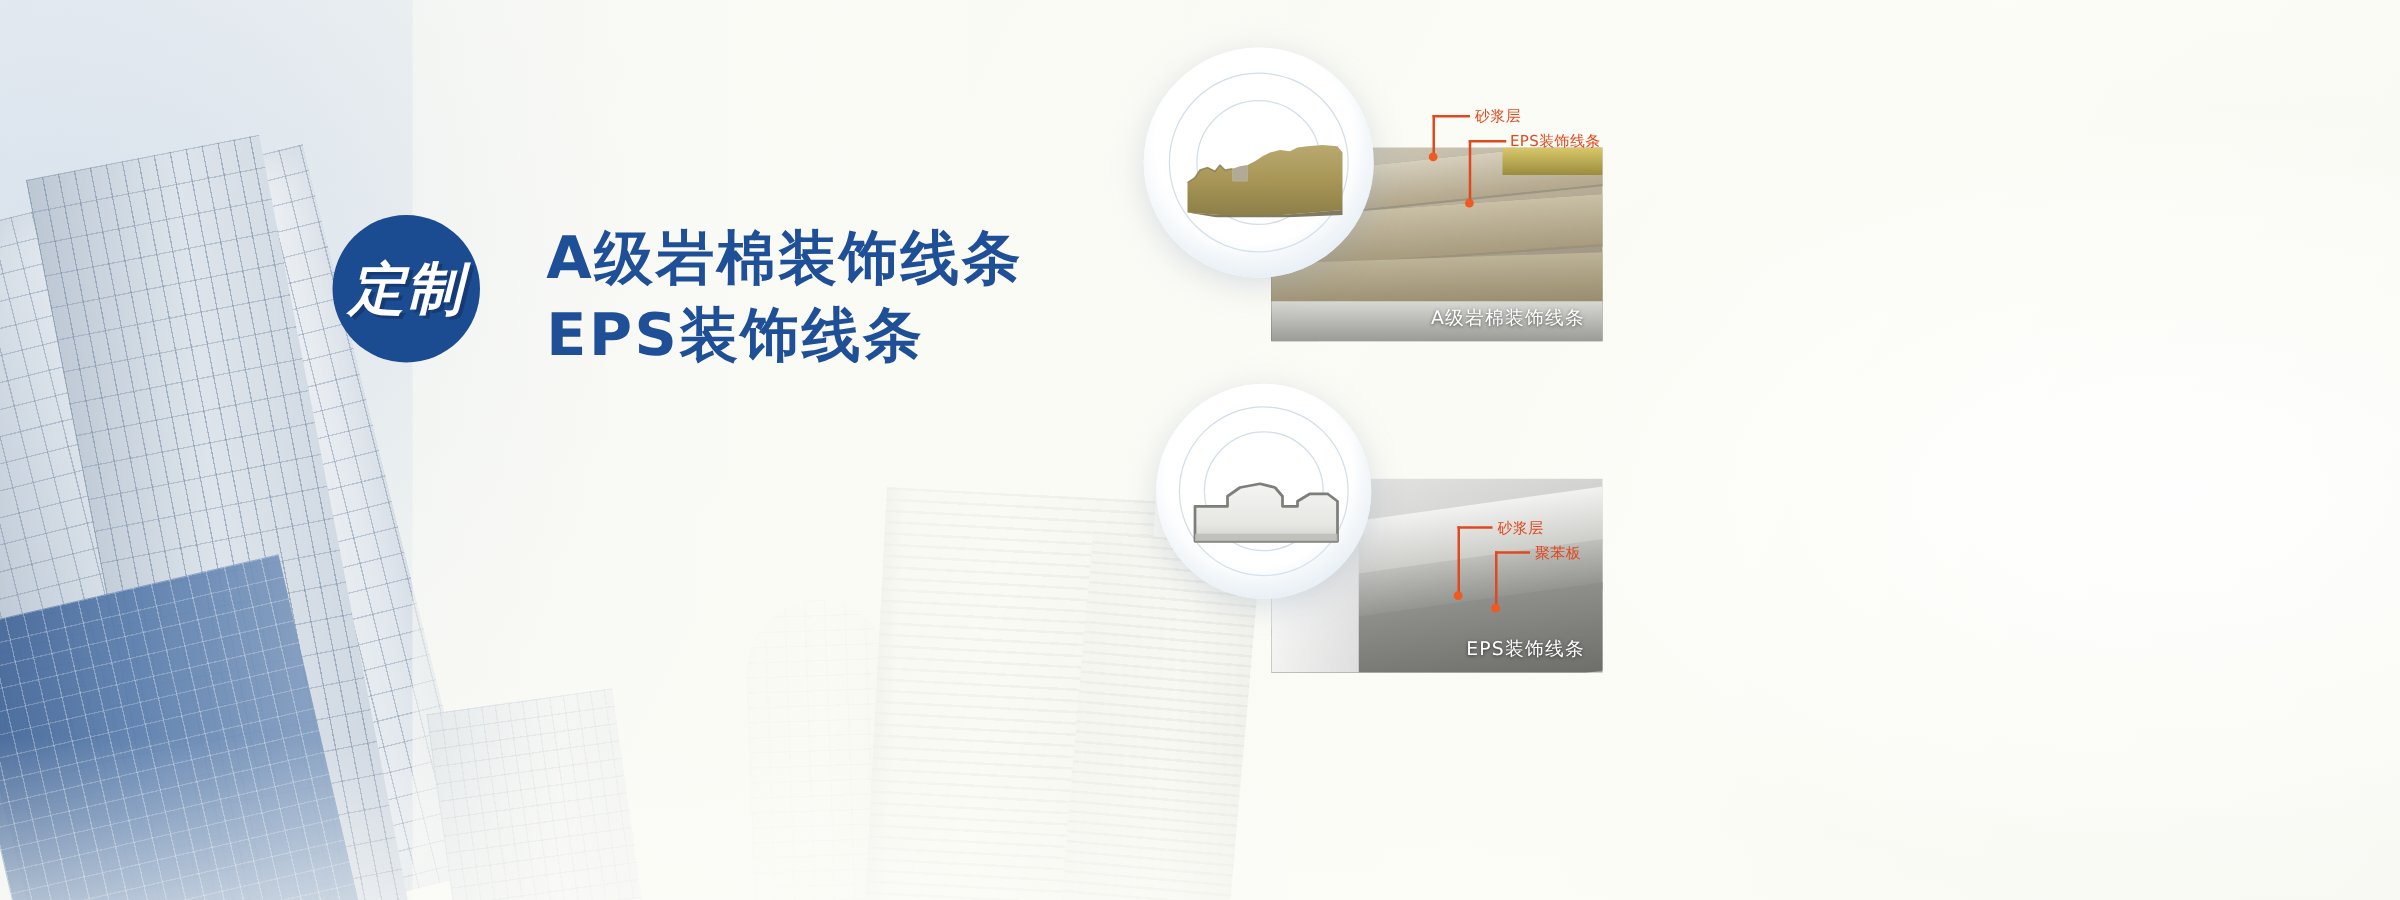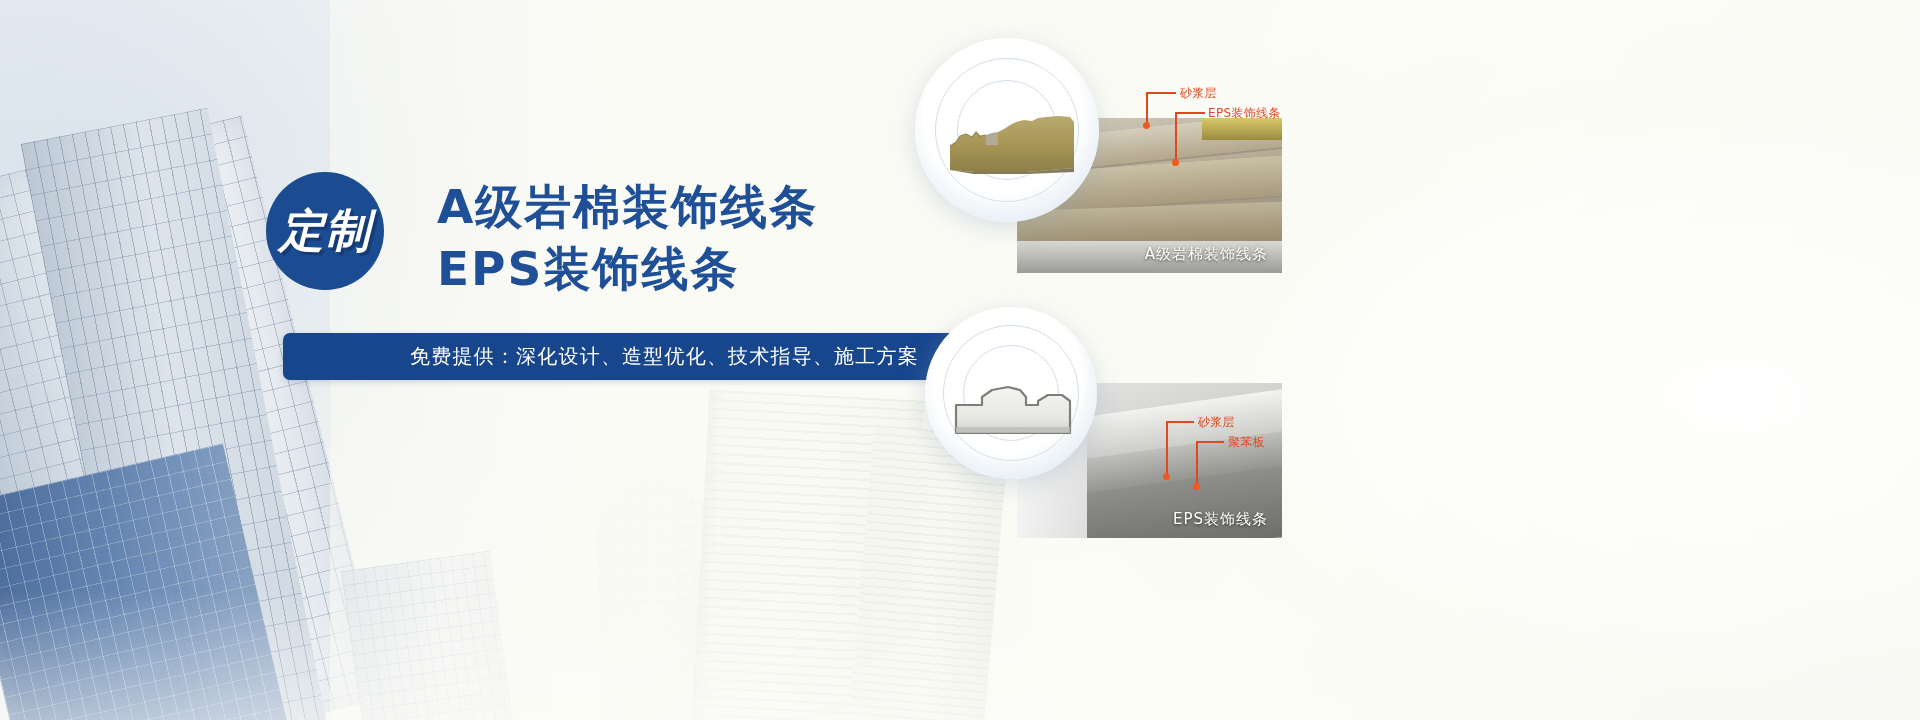--- a/index.html
+++ b/index.html
@@ -198,23 +198,20 @@
 
   <div class="badge">
     <span>定制</span>
   </div>
 
   <div class="headline">
     <div class="l1">A级岩棉装饰线条</div>
     <div class="l2">EPS装饰线条</div>
   </div>
 
-  <div class="ribbon">
-    <span>免费提供：深化设计、造型优化、技术指导、施工方案</span>
-  </div>
 
   <div class="photo photo-top">
     <div class="pt-dark"></div>
     <div class="pt-l1"></div>
     <div class="pt-l2"></div>
     <div class="pt-l3"></div>
     <div class="pt-yellow"></div>
     <div class="pt-grey"></div>
     <div class="cap">A级岩棉装饰线条</div>
   </div>

